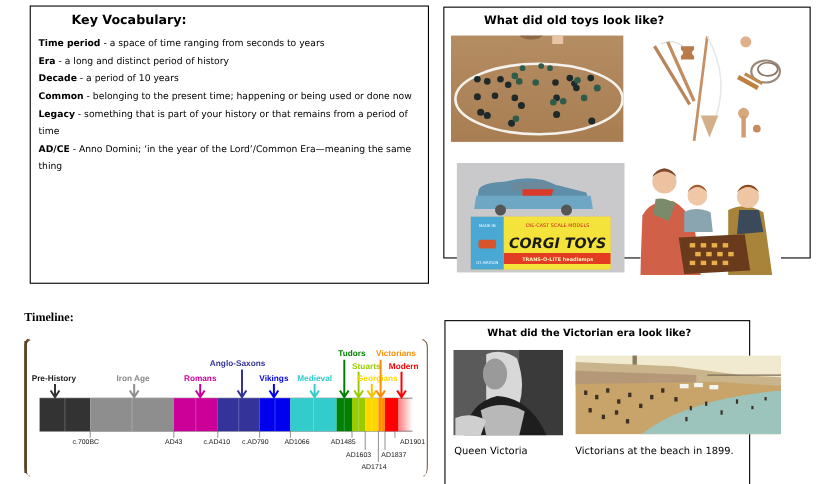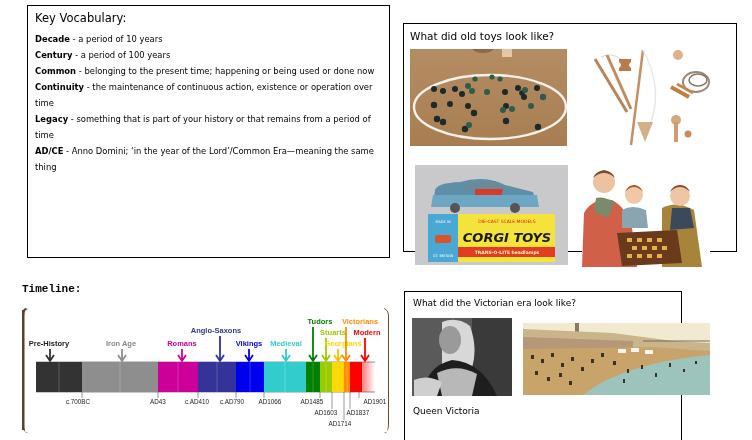--- a/index.html
+++ b/index.html
@@ -1,45 +1,45 @@
 <!DOCTYPE html>
 <html><head>
 <meta charset="utf-8">
 <style>
   html, body { margin:0; padding:0; background:#ffffff; }
   body { width:752px; height:440px; position:relative; overflow:hidden;
          font-family:"DejaVu Sans", sans-serif; color:#000; }
   .box { position:absolute; border:1.5px solid #000; box-sizing:border-box; background:#fff; }
   #vocab { left:27px; top:5px; width:363px; height:253px; }
-  #toys { left:403px; top:23px; width:334px; height:229px; }
+  #toys { left:403px; top:6px; width:334px; height:229px; }
   #victorian { left:404px; top:291px; width:278px; height:153px; }
-  .box-title { position:absolute; font-weight:normal; }
+  .box-title { position:absolute; font-weight:bold;margin-left:30px; }
   #vocab .box-title { left:7px; top:5px; font-size:11.5px; }
   .vocab-list { position:absolute; left:7px; top:25px; width:350px; margin:0; padding:0; list-style:none; }
   .vocab-item { font-size:8.4px; line-height:16px; }
   .vocab-item .term { font-weight:bold; }
   #toys .box-title { left:6px; top:6px; font-size:10.5px; }
   #victorian .box-title { left:8px; top:6px; font-size:9px; }
   .photo { position:absolute; overflow:hidden; }
   .caption { position:absolute; font-size:9px; }
-  #timeline-title { position:absolute; left:22px; top:283px; font-family:Liberation Mono, monospace; font-weight:bold; font-size:11px;text-align:center; }
+  #timeline-title { position:absolute; left:22px; top:283px; font-family:Liberation Serif, serif; font-weight:bold; font-size:11px;text-align:center; }
   #timeline-img { position:absolute; left:22px; top:306px; width:367px; height:128px; }
   .tl-label { font-family:"Liberation Sans", sans-serif; font-weight:bold; font-size:7.5px; }
   .tl-date { font-family:"Liberation Sans", sans-serif; font-size:6.3px; fill:#222; }
 </style>
 </head>
 <body>
 
 <div class="box" id="vocab">
   <div class="box-title">Key Vocabulary:</div>
   <ul class="vocab-list">
+    <li class="vocab-item"><span class="term">Time period</span><span> - a space of time ranging from seconds to years</span></li>
+    <li class="vocab-item"><span class="term">Era</span><span> - a long and distinct period of history</span></li>
     <li class="vocab-item"><span class="term">Decade</span><span> - a period of 10 years</span></li>
-    <li class="vocab-item"><span class="term">Century</span><span> - a period of 100 years</span></li>
     <li class="vocab-item"><span class="term">Common</span><span> - belonging to the present time; happening or being used or done now</span></li>
-    <li class="vocab-item"><span class="term">Continuity</span><span> - the maintenance of continuous action, existence or operation over time</span></li>
     <li class="vocab-item"><span class="term">Legacy</span><span> - something that is part of your history or that remains from a period of time</span></li>
     <li class="vocab-item"><span class="term">AD/CE</span><span> - Anno Domini; ‘in the year of the Lord’/Common Era—meaning the same thing</span></li>
   </ul>
 </div>
 
 <div class="box" id="toys">
   <div class="box-title">What did old toys look like?</div>
 
   <div class="photo" style="left:6px;top:25px;width:157px;height:97px;" title="Marbles in a chalk circle">
     <svg width="157" height="97" viewBox="0 0 157 97">
@@ -304,13 +304,14 @@
       </g>
       <g fill="#f4f4f0">
         <rect x="95" y="26" width="8" height="4"></rect>
           <rect x="108" y="25" width="8" height="4"></rect>
           <rect x="122" y="27" width="8" height="4"></rect>
       </g>
     </svg>
   </div>
 
   <div class="caption" style="left:8px;top:114px;">Queen Victoria</div>
+  <div class="caption" style="left:118px;top:114px;">Victorians at the beach in 1899.</div>
 </div>
 
 </body></html>

